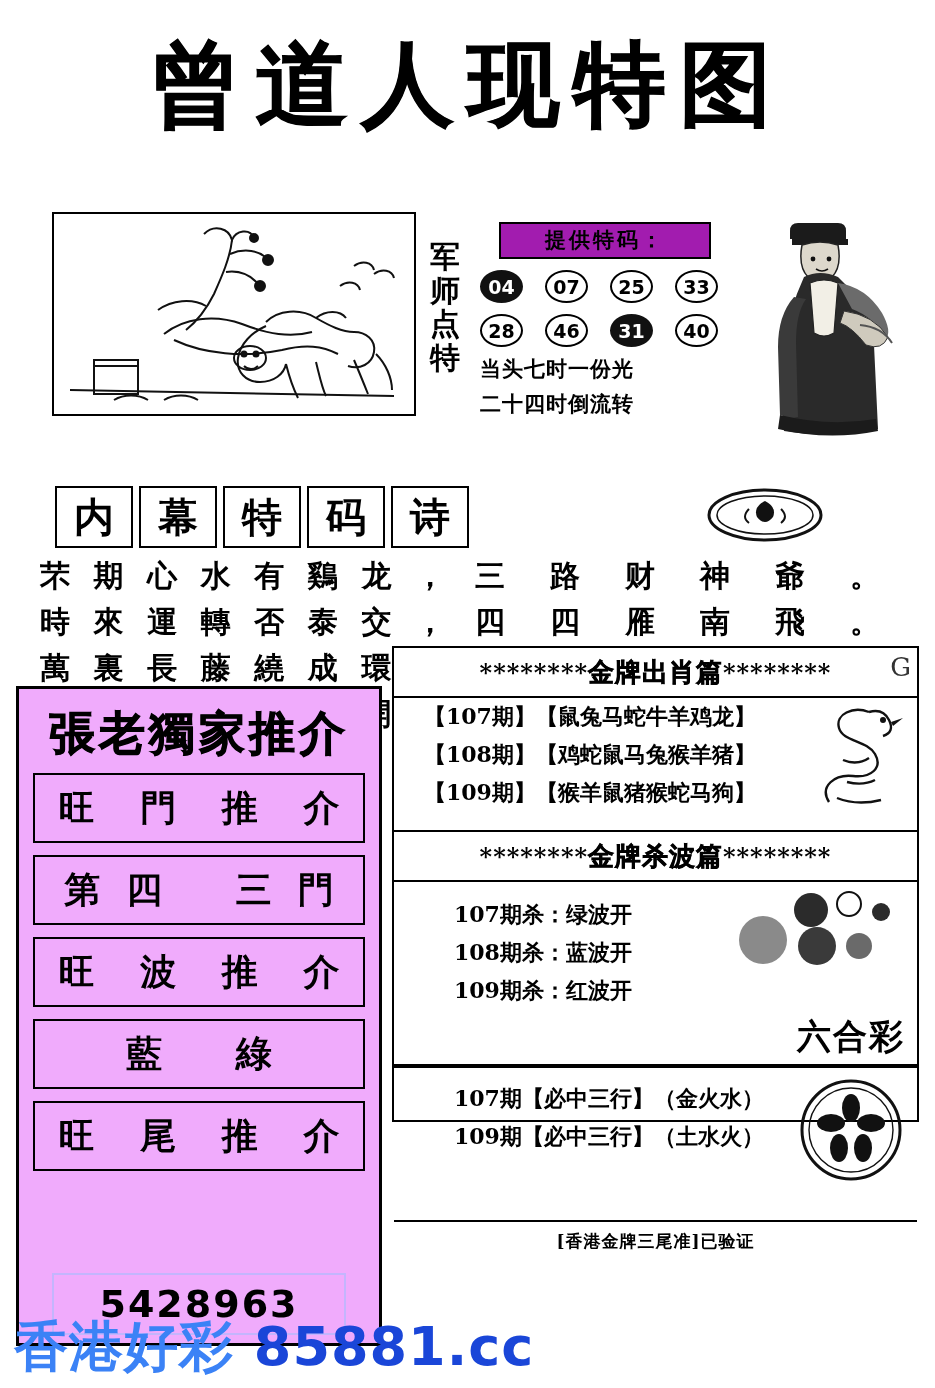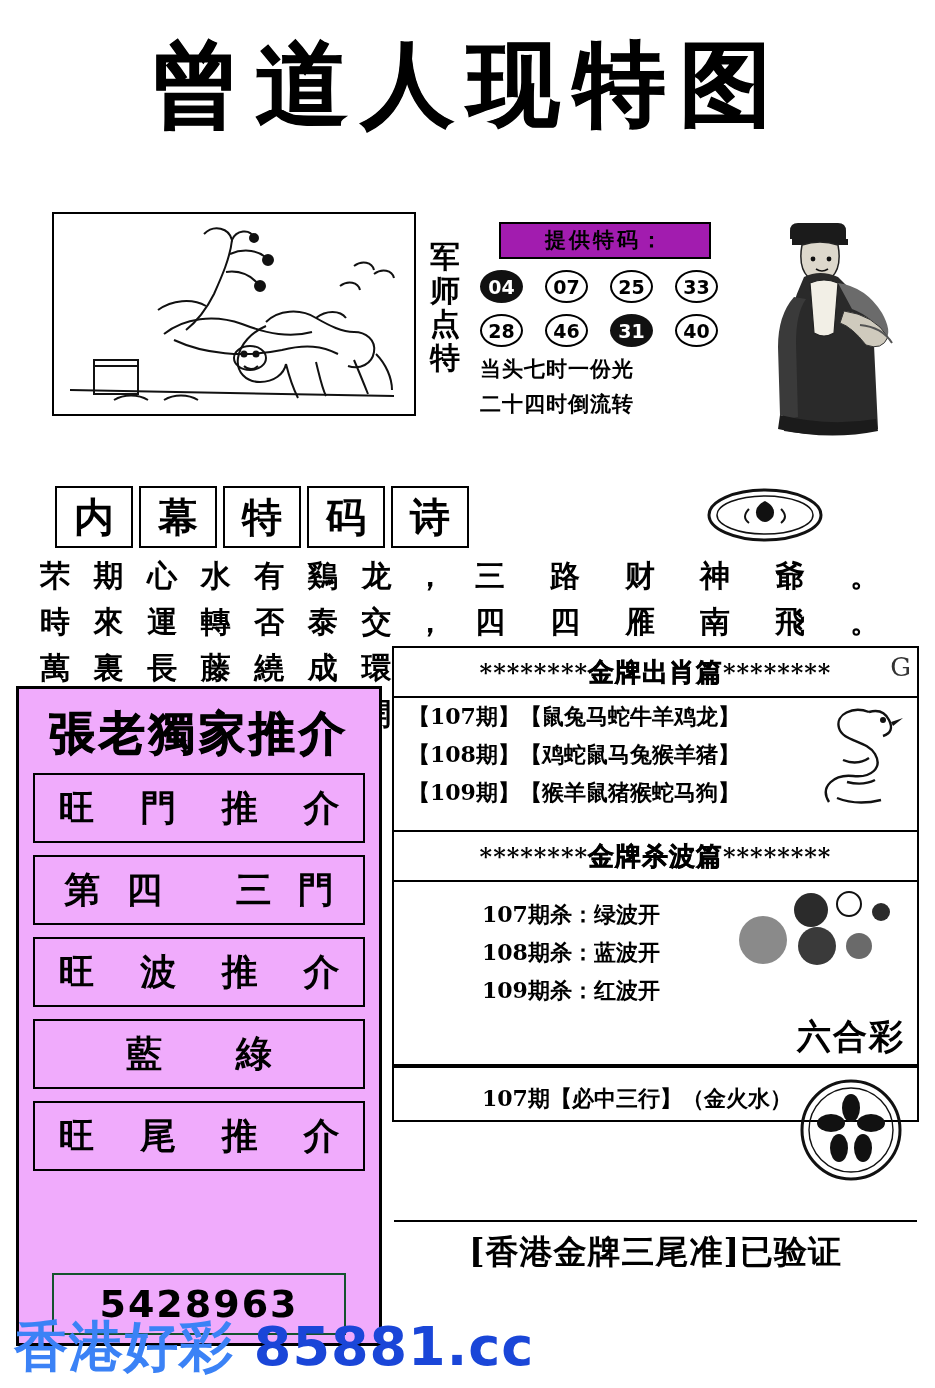--- a/index.html
+++ b/index.html
@@ -82,21 +82,21 @@
   }
   .lp-row{
     margin:0 14px 12px;border:2px solid #000;height:66px;
     display:flex;align-items:center;justify-content:center;
     font-family:Liberation Mono, monospace;font-weight:bold;font-size:36px;
     letter-spacing:12px;text-indent:12px;
   }
   .lp-row.sub{letter-spacing:26px;text-indent:26px;}
   .lp-code{
     position:absolute;left:50%;transform:translateX(-50%);
-    bottom:8px;width:290px;border:2px solid #14532d;height:58px;
+    bottom:8px;width:290px;border:2px solid #c4b5fd;height:58px;
     display:flex;align-items:center;justify-content:center;
     font-family:"DejaVu Sans",sans-serif;font-weight:bold;font-size:38px;
     letter-spacing:2px;
   }
 
   
   .right-panel{
     position:absolute;left:392px;top:646px;width:527px;height:476px;
     border:2px solid #000;box-sizing:border-box;background:#fff;
   }
@@ -104,24 +104,24 @@
     text-align:center;font-family:"DejaVu Serif",serif;font-weight:bold;
     font-size:24px;letter-spacing:1px;padding:7px 0 6px;white-space:nowrap;
   }
   .rp-sec-head b{font-size:26px;-webkit-text-stroke:.6px #000;}
   .rp-div{border-top:2px solid #000;}
   .rp-body{position:relative;}
   .rp-line{
     font-family:"DejaVu Serif",serif;font-size:22px;font-weight:bold;
     padding:4px 0 4px 14px;white-space:nowrap;
   }
-  .rp-line.i{padding-left:60px;margin-left:28px;}
+  .rp-line.i{padding-left:60px;}
   .footer-line{
     text-align:center;font-family:"DejaVu Serif",serif;font-weight:bold;
-    font-size:33px;letter-spacing:1px;padding:8px 0 6px;white-space:nowrap;
+    font-size:17px;letter-spacing:1px;padding:8px 0 6px;white-space:nowrap;
   }
   .snake-art{position:absolute;right:6px;top:4px;width:98px;height:108px;}
   .liuhe{position:absolute;right:8px;top:6px;width:210px;height:110px;}
   .liuhe-text{
     position:absolute;right:12px;bottom:4px;
     font-family:"DejaVu Serif",serif;font-weight:bold;font-size:34px;
     letter-spacing:2px;
   }
   .flower-seal{position:absolute;right:14px;top:10px;width:104px;height:104px;}
   .corner-g{
@@ -329,21 +329,21 @@
   <div class="lp-row">旺 尾 推 介</div>
   <div class="lp-code">5428963</div>
 </div>
 
 <div class="right-panel">
 
   <div class="rp-sec-head">
     <span>********</span><b>金牌出肖篇</b><span>********</span>
   </div>
   <div class="rp-div"></div>
-  <div class="rp-body" style="height:132px;">
+  <div class="rp-body" style="height:132px;padding-left:16px;">
     <svg class="snake-art" viewBox="0 0 98 108">
       <g fill="none" stroke="#111" stroke-width="2.4">
         <path d="M16 100 C6 84 22 72 40 74 C58 76 70 66 62 52 C54 38 30 40 26 26 C22 12 40 4 56 10"></path>
         <path d="M56 10 q14 -4 20 8 q6 12 -6 16"></path>
         <path d="M24 96 q20 8 44 2"></path>
         <path d="M34 80 q16 4 28 -2"></path>
         <path d="M30 58 q14 6 26 -2"></path>
       </g>
       <circle cx="70" cy="18" r="3" fill="#111"></circle>
       <path d="M78 20 l12 -4 l-10 8z" fill="#111"></path>
@@ -382,20 +382,21 @@
       <g fill="#111">
         <ellipse cx="52" cy="30" rx="9" ry="14"></ellipse>
         <ellipse cx="72" cy="45" rx="14" ry="9"></ellipse>
         <ellipse cx="64" cy="70" rx="9" ry="14"></ellipse>
         <ellipse cx="40" cy="70" rx="9" ry="14"></ellipse>
         <ellipse cx="32" cy="45" rx="14" ry="9"></ellipse>
         <circle cx="52" cy="52" r="6" fill="#fff"></circle>
       </g>
     </svg>
     <div class="rp-line i">107期【必中三行】（金火水）</div>
+    <div class="rp-line i">109期【必中三行】（土水火）</div>
   </div>
 
   <div class="rp-div"></div>
   <div class="footer-line">[香港金牌三尾准]已验证</div>
   <div class="corner-g">G</div>
 </div>
 
 <div class="watermark">
   <span class="wm-red">香港好彩</span>
   <span class="wm-blue">85881.cc</span>

